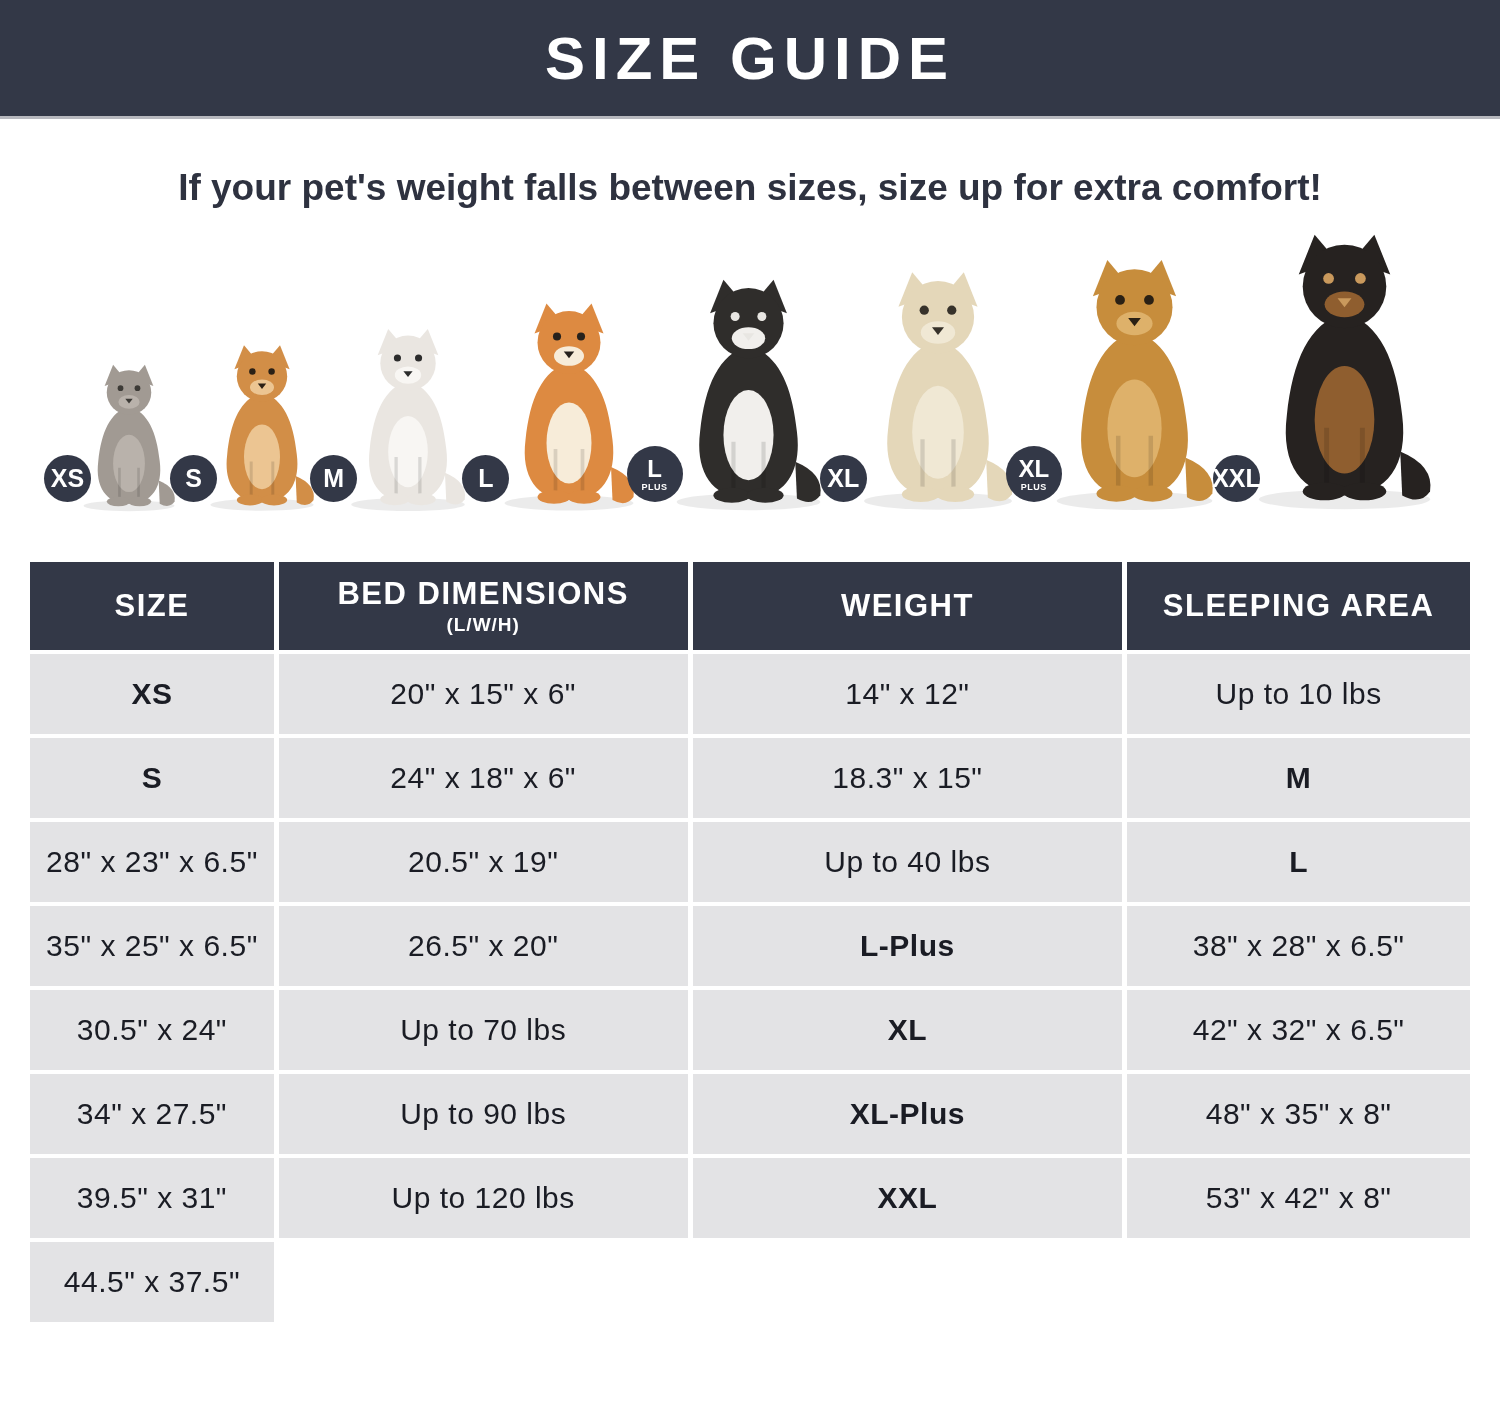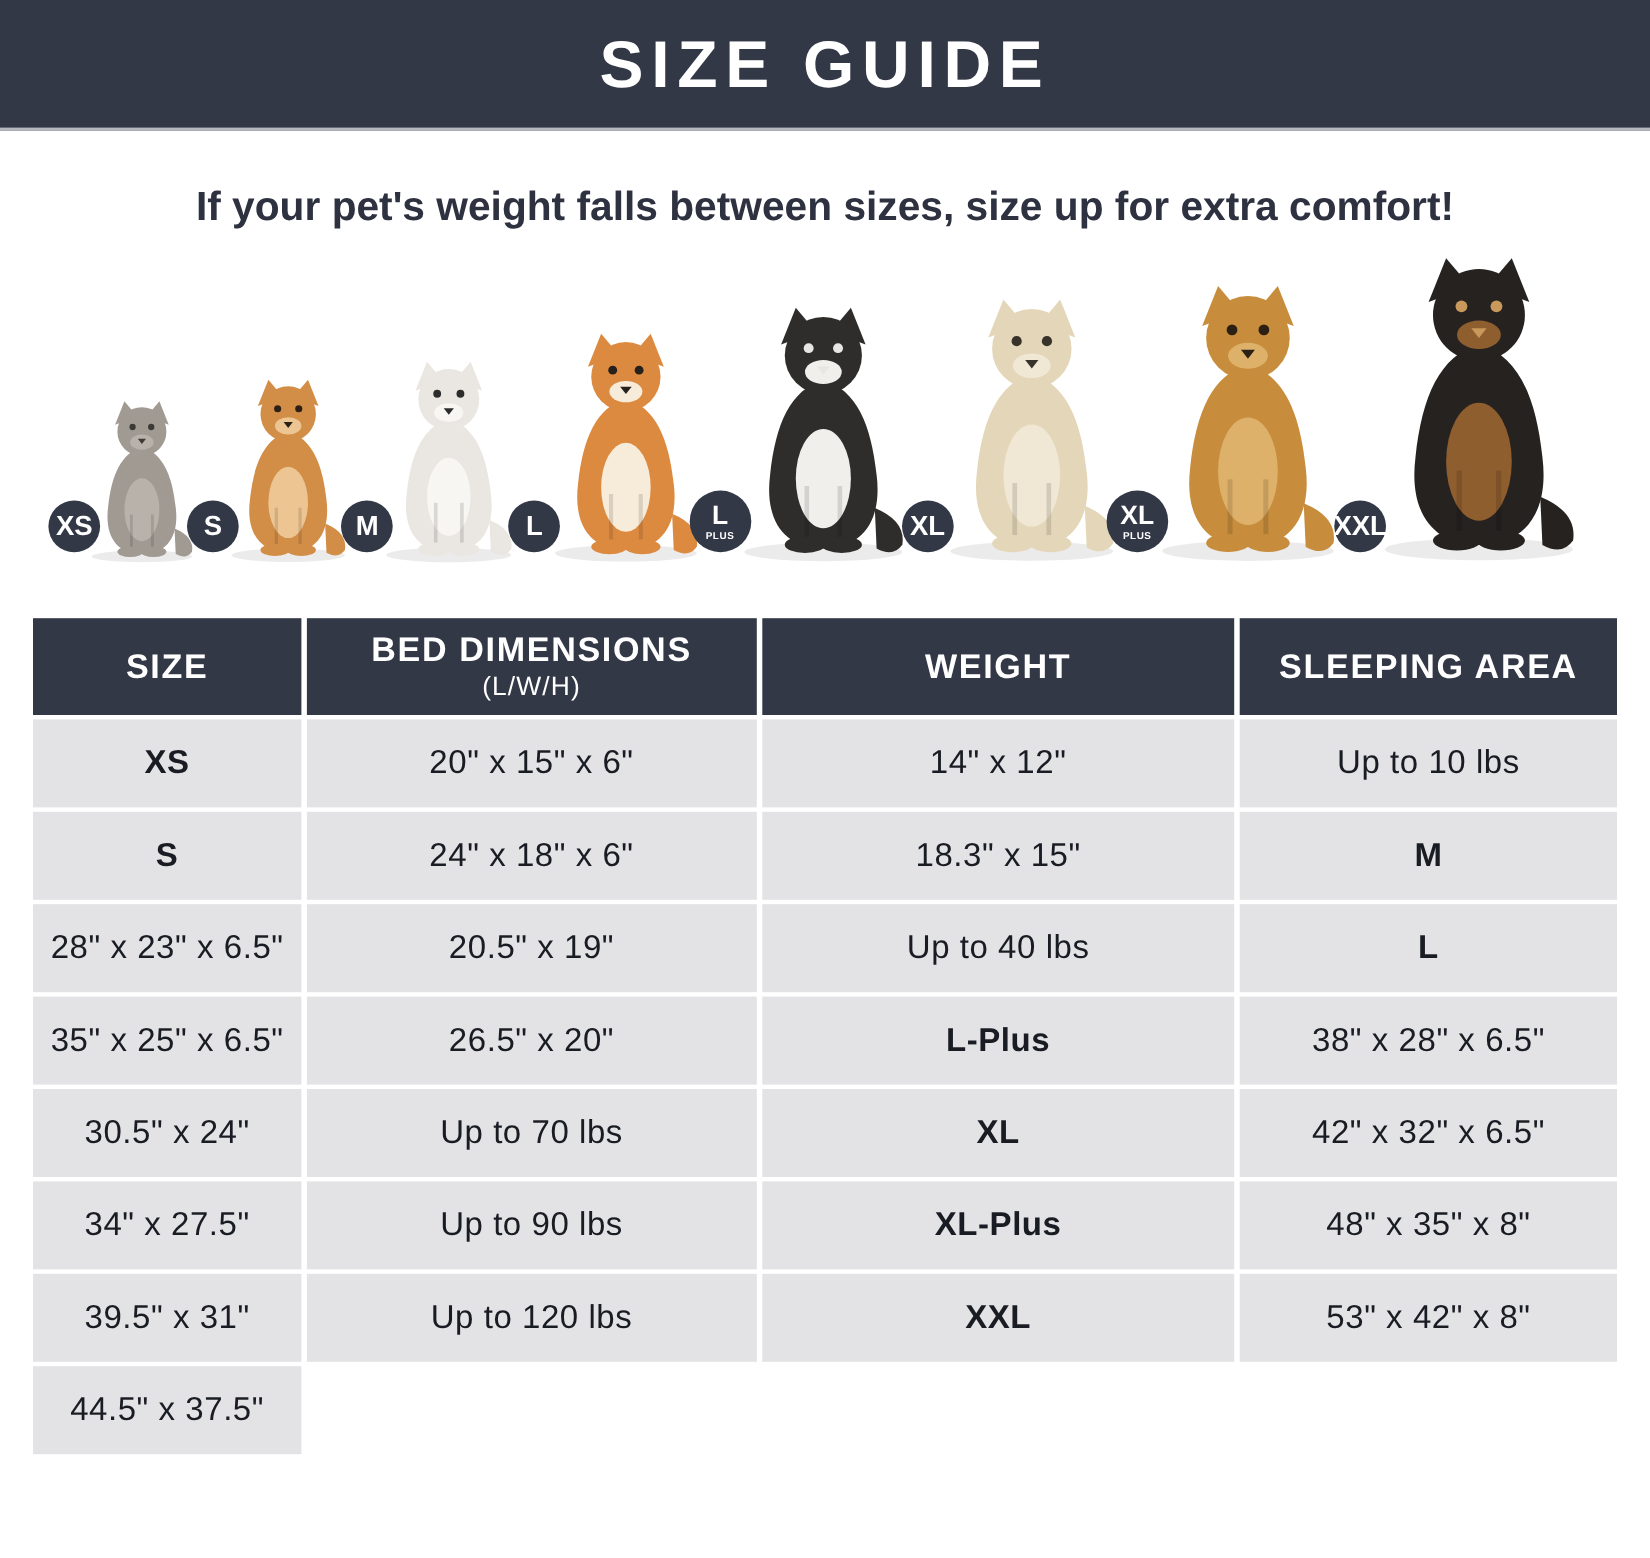--- a/index.html
+++ b/index.html
@@ -73,21 +73,21 @@
     display:flex;flex-direction:column;
     align-items:center;justify-content:center;
     text-align:center;
   }
   .head-cell{
     height:88px;
     background:var(--bar);
     color:#fff;
     font-size:31px;font-weight:700;letter-spacing:1.5px;
   }
-  .head-sub{font-size:24px;font-weight:400;letter-spacing:1px;margin-top:2px;}
+  .head-sub{font-size:19px;font-weight:700;letter-spacing:1px;margin-top:2px;}
   .body-cell{
     height:80px;
     background:var(--row);
     color:var(--ink);
     font-size:30px;font-weight:500;letter-spacing:.5px;
   }
   .col-size{font-weight:600;}
 </style>
 </head>
 <body>

